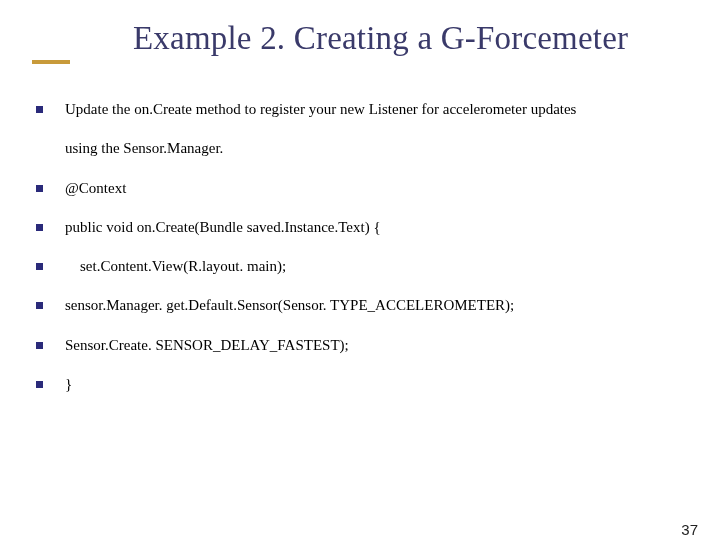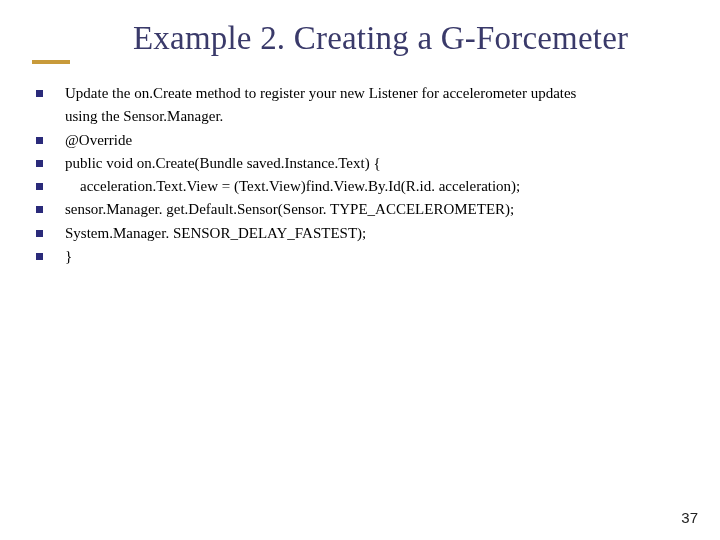--- a/index.html
+++ b/index.html
@@ -41,40 +41,41 @@
     position: absolute;
     top: 82px;
     left: 36px;
     right: 30px;
     font-size: 15px;
     line-height: 1.55;
   }
   .row {
     display: flex;
     align-items: flex-start;
+    margin-top: 16px;
   }
   .bullet {
     flex: 0 0 auto;
     width: 7px;
     height: 7px;
     background: #2a2a7a;
     margin-top: 8px;
     margin-right: 22px;
   }
   .text {
     flex: 1 1 auto;
   }
   .continuation {
     margin-left: 29px; 
     align-items: flex-end;
   }
   .pagenum {
     position: absolute;
     right: 22px;
-    bottom: 14px;
+    bottom: 2px;
     font-size: 15px;
     font-family: Arial, sans-serif;
     color: #222;
     margin-top: 21px;
   }
 </style>
 </head>
 <body>
 
 <div class="slide">
@@ -88,47 +89,47 @@
     <div class="row">
       <div class="bullet"></div>
       <div class="text">Update the on.Create method to register your new Listener for accelerometer updates</div>
     </div>
     <div class="row continuation">
       <div class="text">using the Sensor.Manager.</div>
     </div>
 
     <div class="row">
       <div class="bullet"></div>
-      <div class="text">@Override</div>
+      <div class="text">@Context</div>
     </div>
 
     <div class="row">
       <div class="bullet"></div>
       <div class="text">public void on.Create(Bundle saved.Instance.Text) {</div>
     </div>
 
 
-
     <div class="row">
       <div class="bullet"></div>
-      <div class="text">&nbsp;&nbsp;&nbsp;&nbsp;acceleration.Text.View = (Text.View)find.View.By.Id(R.id. acceleration);</div>
+      <div class="text">&nbsp;&nbsp;&nbsp;&nbsp;set.Content.View(R.layout. main);</div>
     </div>
+
 
 
 
 
     <div class="row">
       <div class="bullet"></div>
       <div class="text"> sensor.Manager. get.Default.Sensor(Sensor. TYPE_ACCELEROMETER);</div>
     </div>
 
 
     <div class="row">
       <div class="bullet"></div>
-      <div class="text"> System.Manager. SENSOR_DELAY_FASTEST);</div>
+      <div class="text"> Sensor.Create. SENSOR_DELAY_FASTEST);</div>
     </div>
 
     <div class="row">
       <div class="bullet"></div>
       <div class="text">}</div>
     </div>
 
   </div>
 
   <div class="pagenum">37</div>

